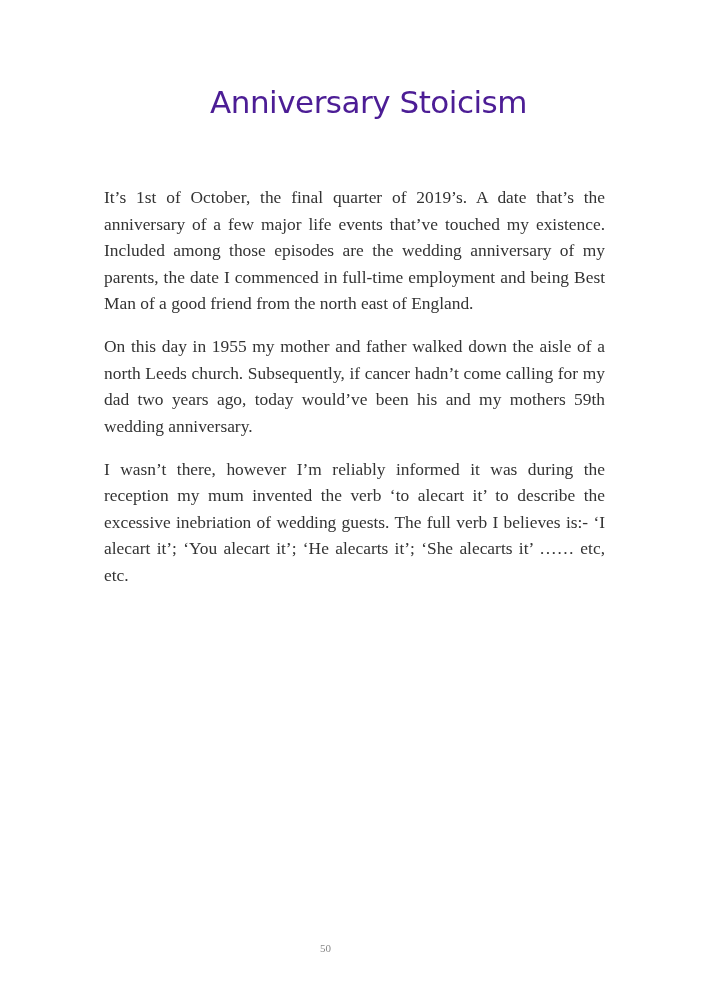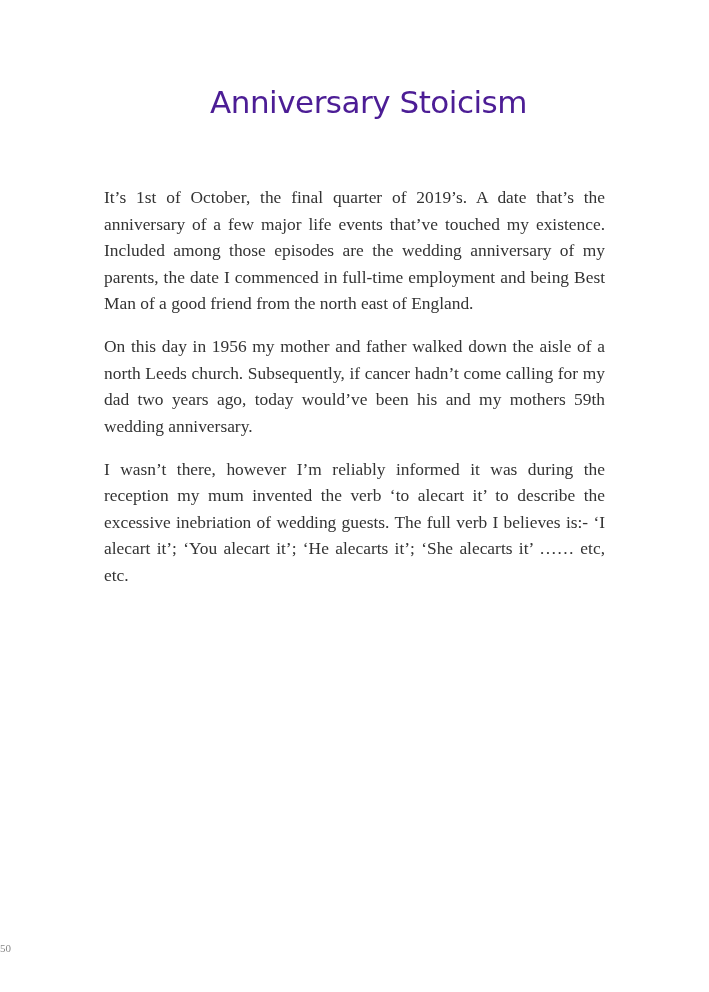--- a/index.html
+++ b/index.html
@@ -48,32 +48,32 @@
     .body-text p {
       margin: 0 0 16.5px 0;
       text-align: justify;
       text-align-last: left;
     }
     .page-number {
       position: absolute;
       top: 942px;
       left: 0;
       width: 651px;
-      text-align: left;
+      text-align: center;
       font-family: "Liberation Serif", "DejaVu Serif", serif;
       font-size: 11px;
       color: #888888;
     }
   </style>
 </head>
 <body>
 
 <div class="page">
   <h1 class="title">Anniversary Stoicism</h1>
 
   <div class="body-text">
     <p>It’s 1st of October, the final quarter of 2019’s. A date that’s the anniversary of a few major life events that’ve touched my existence. Included among those episodes are the wedding anniversary of my parents, the date I commenced in full-time employment and being Best Man of a good friend from the north east of England.</p>
-    <p>On this day in 1956 my mother and father walked down the aisle of a north Leeds church. Subsequently, if cancer hadn’t come calling for my dad two years ago, today would’ve been his and my mothers 59th wedding anniversary.</p>
+    <p>On this day in 1955 my mother and father walked down the aisle of a north Leeds church. Subsequently, if cancer hadn’t come calling for my dad two years ago, today would’ve been his and my mothers 59th wedding anniversary.</p>
     <p>I wasn’t there, however I’m reliably informed it was during the reception my mum invented the verb ‘to alecart it’ to describe the excessive inebriation of wedding guests. The full verb I believes is:- ‘I alecart it’; ‘You alecart it’; ‘He alecarts it’; ‘She alecarts it’ …… etc, etc.</p>
   </div>
 
   <div class="page-number">50</div>
 </div>
 
 </body></html>

